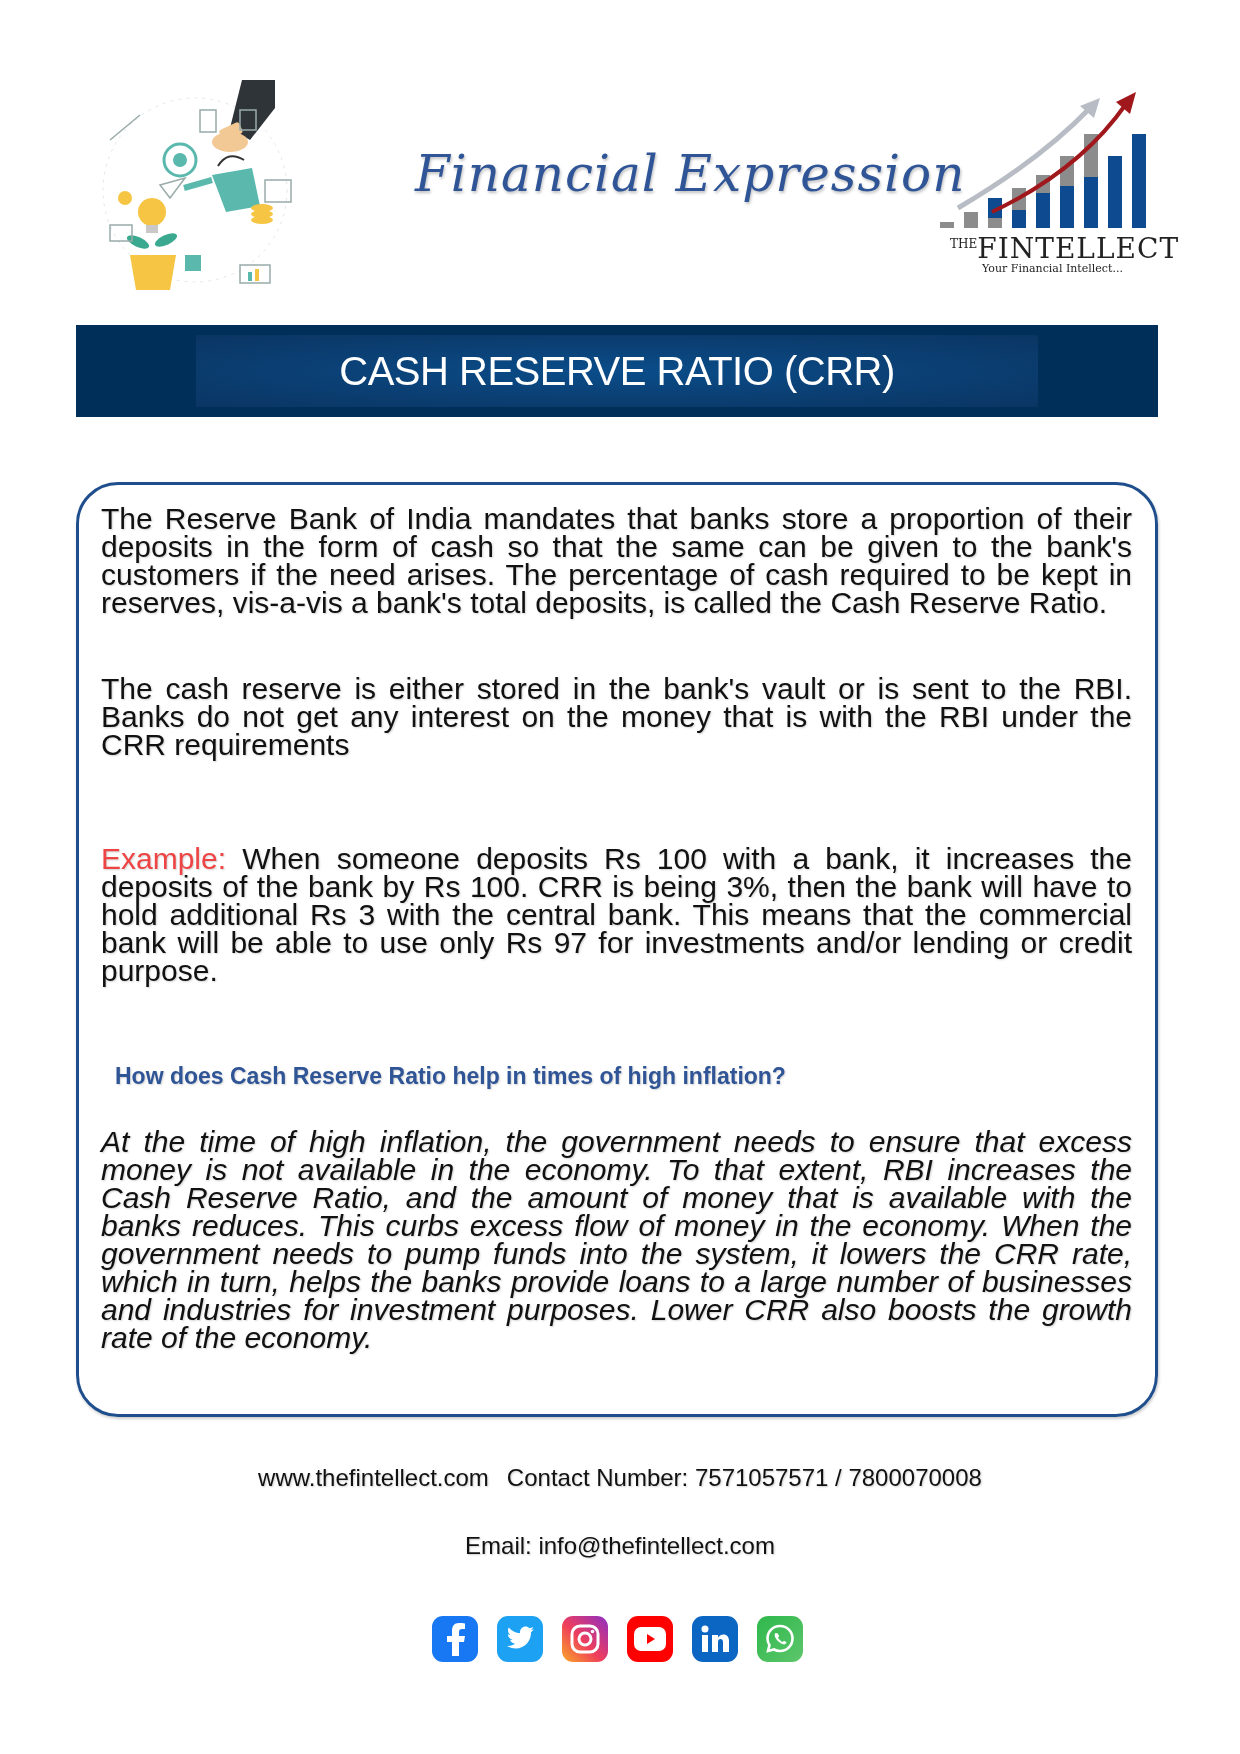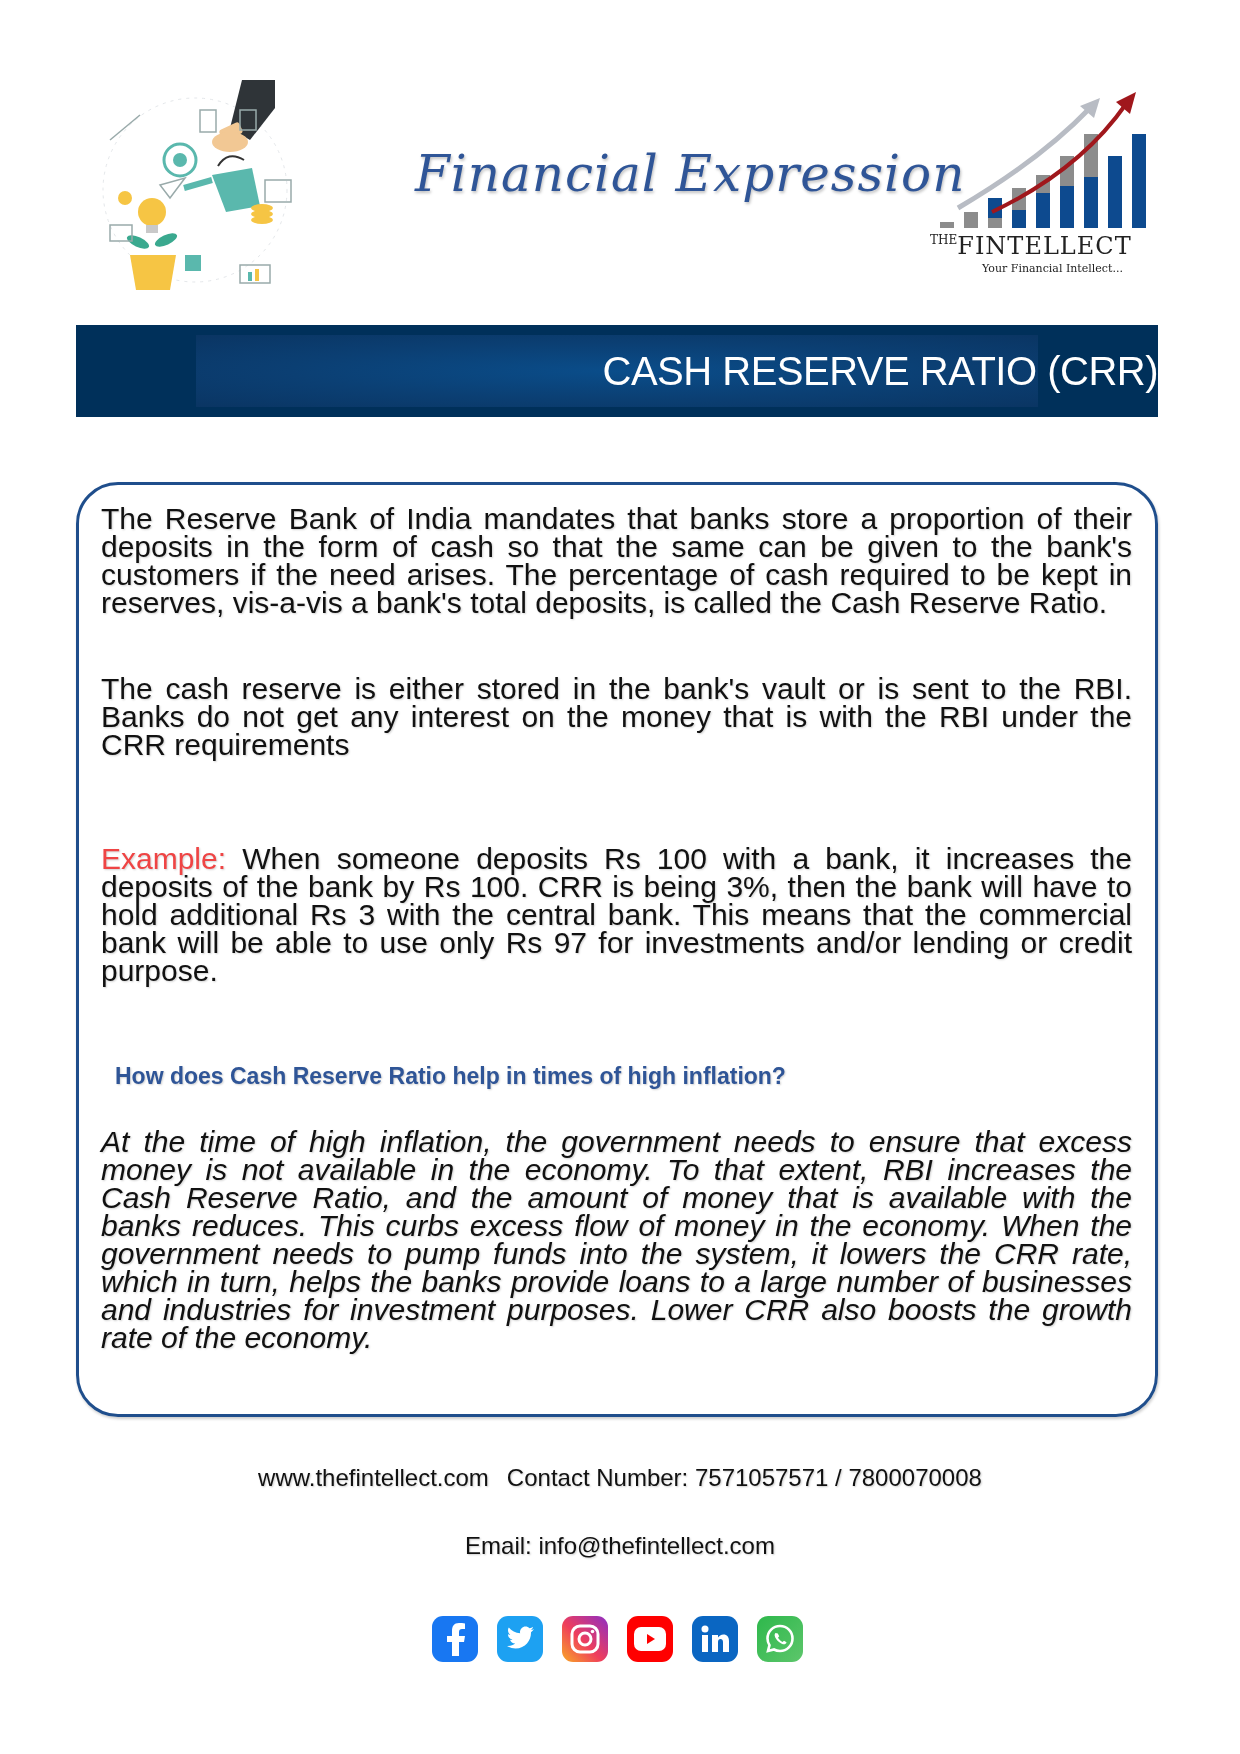--- a/index.html
+++ b/index.html
@@ -12,38 +12,38 @@
       font-family: "DejaVu Serif", serif; font-style: italic;
       font-size: 50px; color: #2f5597; letter-spacing: 1px;
       text-shadow: 1px 2px 3px rgba(0,0,0,0.25);
       white-space: nowrap;
     }
     .logo-right { position: absolute; left: 930px; top: 90px; width: 220px; height: 190px; }
     .logo-name {
       position: absolute; left: 0; top: 142px; width: 220px;
       font-family: "DejaVu Serif", serif; color: #222; white-space: nowrap;
     }
-    .logo-name .the { font-size: 12px; vertical-align: 10px; }
-    .logo-name .fin { font-size: 24px; letter-spacing: 1px; }
+    .logo-name .the { font-size: 12px; vertical-align: 10px; margin-left: 20px; }
+    .logo-name .fin { font-size: 28px; letter-spacing: 1px; }
     .logo-tag {
       position: absolute; left: 52px; top: 172px;
       font-family: "DejaVu Serif", serif; font-size: 11px; color: #222; white-space: nowrap;
     }
 
     .banner {
       position: absolute; left: 76px; top: 325px; width: 1082px; height: 92px;
       background: #00305a;
     }
     .banner-inner {
       position: absolute; left: 120px; top: 10px; width: 842px; height: 72px;
       background: radial-gradient(ellipse at center, #0a4d8a 0%, #0b3f73 55%, #0a3563 100%);
     }
     .banner-title {
       position: absolute; left: 0; top: 0; width: 1082px; height: 92px;
-      line-height: 92px; text-align: right; color: #ffffff;
+      line-height: 92px; text-align: center; color: #ffffff;
       font-family: "Liberation Sans", sans-serif; font-size: 40px; font-weight: normal;
       letter-spacing: -0.5px;
     }
 
     .content-box {
       position: absolute; left: 76px; top: 482px; width: 1082px; height: 935px;
       border: 3px solid #1f4e8c; border-radius: 42px;
       box-shadow: 1px 2px 3px rgba(0,0,0,0.2);
     }
     .para {

